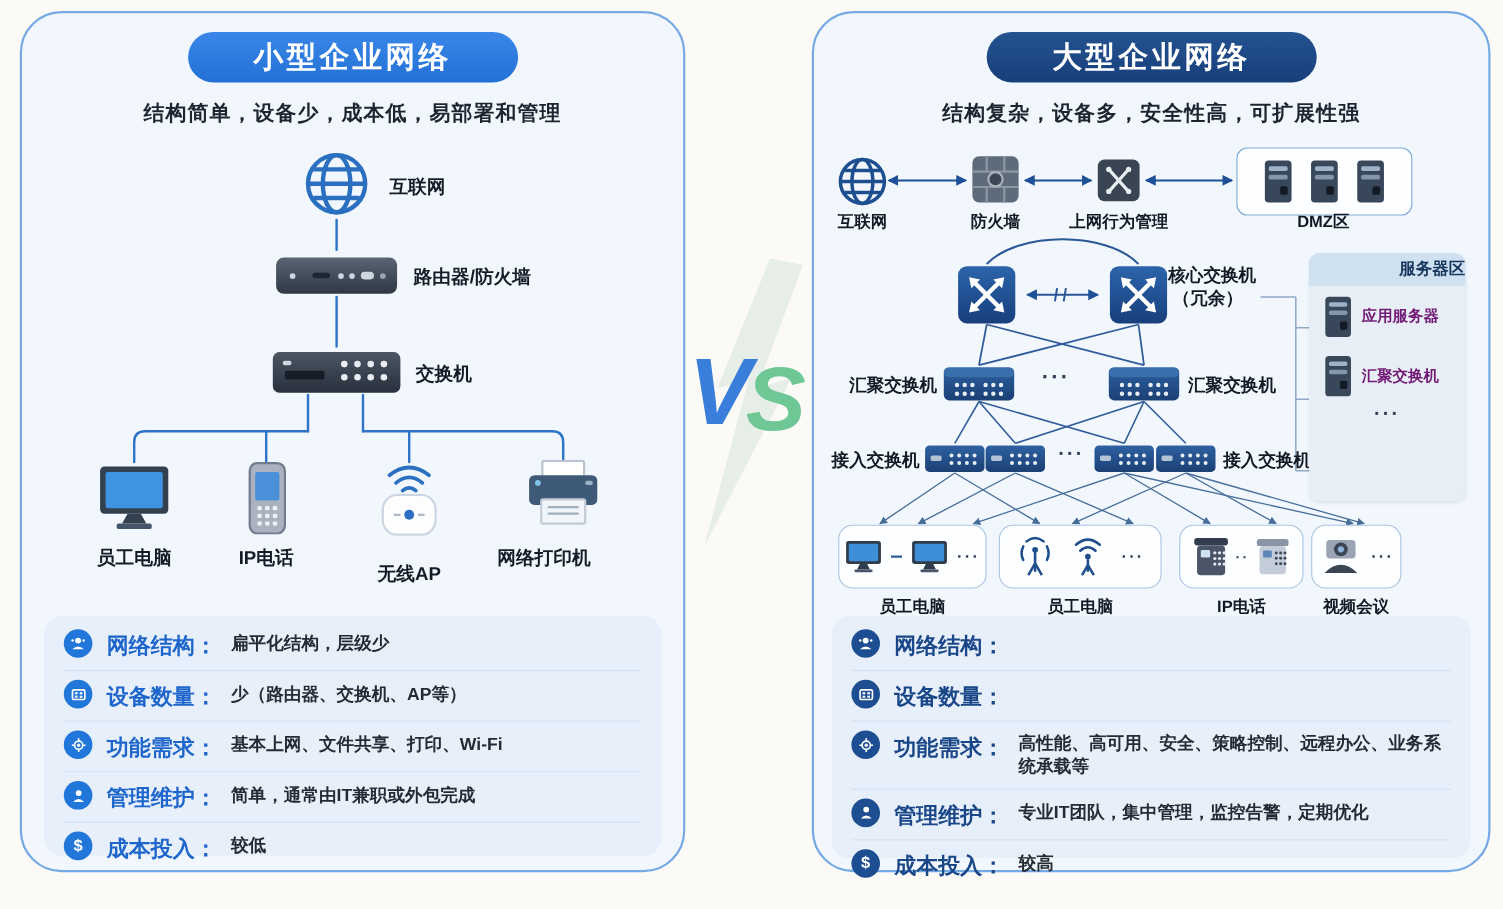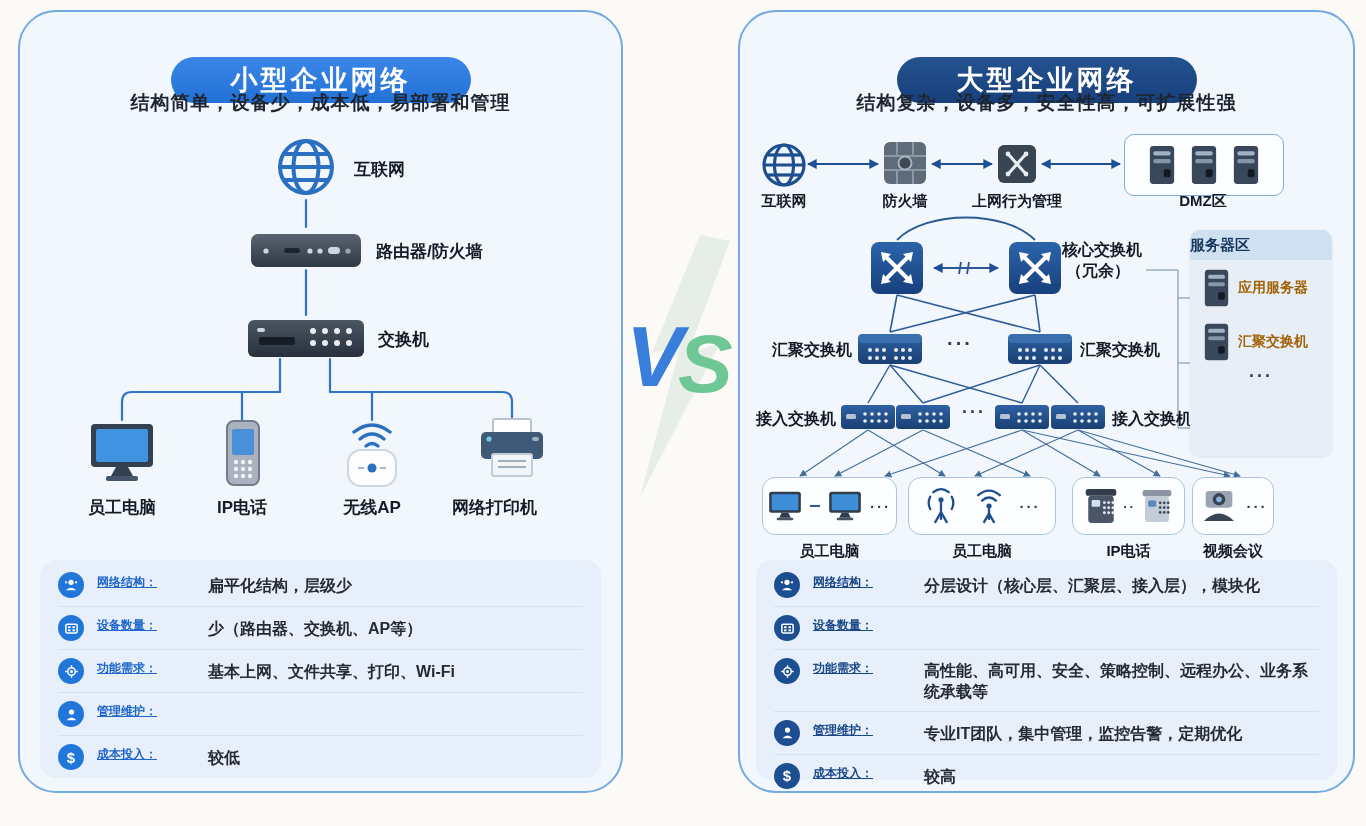--- a/index.html
+++ b/index.html
@@ -1,48 +1,48 @@
 <!DOCTYPE html>
 <html><head>
 <meta charset="utf-8">
 <style>
   html,body{margin:0;padding:0;background:#fbfaf7;}
   .page{position:relative;width:1366px;height:826px;background:#fbfaf7;font-family:"Liberation Sans",sans-serif;overflow:hidden;}
   .panel{position:absolute;top:10px;height:783px;background:#f2f7fd;border:2px solid #74a9e4;border-radius:38px;box-sizing:border-box;}
   .panel.left{left:18px;width:605px;}
   .panel.right{left:738px;width:617px;padding-left:28px;}
-  .pill{position:absolute;top:17px;left:50%;transform:translateX(-50%);min-width:300px;height:46px;line-height:46px;text-align:center;border-radius:26px;color:#fff;font-size:27px;font-weight:bold;letter-spacing:3px;box-sizing:border-box;padding:0 40px;margin-top:28px;}
+  .pill{position:absolute;top:17px;left:50%;transform:translateX(-50%);min-width:300px;height:46px;line-height:46px;text-align:center;border-radius:26px;color:#fff;font-size:27px;font-weight:bold;letter-spacing:3px;box-sizing:border-box;padding:0 40px;}
   .pill.small{background:linear-gradient(180deg,#3a86e8,#2371d6);}
   .pill.big{background:linear-gradient(180deg,#24538f,#173f7c);}
   .subtitle{position:absolute;top:78px;left:0;width:100%;text-align:center;font-size:19px;font-weight:bold;color:#1d2530;letter-spacing:1px;}
   .diagram{position:absolute;left:0;top:118px;width:100%;height:440px;}
   .abs{position:absolute;}
   .dlabel{font-size:17px;font-weight:bold;color:#151c28;white-space:nowrap;}
   .rlabel{font-size:15px;font-weight:bold;color:#121a26;white-space:nowrap;}
   .rlabel.center{text-align:center;}
   .dots{font-weight:bold;color:#2c3e57;letter-spacing:2px;}
   .linesvg{position:absolute;left:0;top:0;pointer-events:none;}
   
   .devbox{position:absolute;background:#fdfeff;border:1.5px solid #a9c4e2;border-radius:13px;display:flex;align-items:center;justify-content:center;gap:8px;box-sizing:border-box;}
   
   .serverzone{position:absolute;background:#e8eef5;border-radius:10px;box-shadow:0 1px 3px rgba(40,70,110,.12);}
-  .serverzone .szhead{height:30px;line-height:30px;text-align:left;background:#cfe0f0;border-radius:10px 10px 0 0;font-size:15px;font-weight:bold;color:#17375e;}
+  .serverzone .szhead{height:30px;line-height:30px;text-align:right;background:#cfe0f0;border-radius:10px 10px 0 0;font-size:15px;font-weight:bold;color:#17375e;}
   .szrow{display:flex;align-items:center;gap:9px;padding:8px 10px 6px 14px;}
-  .szrow .szlabel{font-size:14px;font-weight:bold;color:#a16207;white-space:nowrap;}
+  .szrow .szlabel{font-size:14px;font-weight:bold;color:#701a75;white-space:nowrap;}
   .szdots{text-align:center;font-size:18px;font-weight:bold;color:#2c3e57;letter-spacing:2px;margin-top:-2px;}
   
   .dmzbox{position:absolute;background:#fdfeff;border:1.5px solid #7fa9d8;border-radius:10px;display:flex;align-items:center;justify-content:center;gap:16px;}
   
   .infobox{position:absolute;background:#e7effa;border-radius:16px;box-sizing:border-box;padding:4px 18px;display:flex;flex-direction:column;justify-content:space-around;}
   .inforow{display:flex;align-items:flex-start;gap:13px;padding:8px 0;}
   .inforow + .inforow{border-top:1px solid #d4e1f3;}
   .infoicon{flex:0 0 26px;width:26px;height:26px;border-radius:50%;display:flex;align-items:center;justify-content:center;color:#fff;font-weight:bold;font-size:15px;margin-top:0px;}
   .left .infoicon{background:#2176d9;}
   .right .infoicon{background:#1d4e91;}
-  .infolabel{flex:0 0 98px;font-size:12px;font-weight:bold;white-space:nowrap;padding-top:2px;text-decoration:underline;}
+  .infolabel{flex:0 0 98px;font-size:20px;font-weight:bold;white-space:nowrap;padding-top:2px;}
   .left .infolabel{color:#1e66cb;}
   .right .infolabel{color:#1a4788;}
   .infovalue{font-size:16px;color:#252b33;line-height:1.35;padding-top:3px;font-weight:600;}
   
   .vs{position:absolute;left:614px;top:235px;width:130px;height:290px;}
   .vs .bolt{position:absolute;left:8px;top:0;}
   .vs .v{position:absolute;left:12px;top:72px;font-size:86px;font-weight:bold;font-style:italic;color:#3a7edb;}
   .vs .s{position:absolute;left:64px;top:82px;font-size:82px;font-weight:bold;font-style:italic;color:#6fc795;}
   .twoline{line-height:1.3;}
 </style>
@@ -157,21 +157,21 @@
         <rect x="3" y="14" width="62" height="27" rx="5" fill="#3f5a77"></rect>
         <circle cx="11" cy="21" r="2.6" fill="#7ec3e8"></circle>
         <rect x="54" y="19" width="7" height="4" rx="2" fill="#9db1c4"></rect>
         <rect x="14" y="36" width="40" height="22" rx="2" fill="#f1f5f9" stroke="#c3ccd6" stroke-width="2"></rect>
         <line x1="20" y1="43" x2="48" y2="43" stroke="#9fb0c0" stroke-width="2"></line>
         <line x1="20" y1="49" x2="48" y2="49" stroke="#9fb0c0" stroke-width="2"></line>
       </svg>
 
       <div class="abs dlabel" style="left:42px;top:366px;width:120px;text-align:center;">员工电脑</div>
       <div class="abs dlabel" style="left:162px;top:366px;width:120px;text-align:center;">IP电话</div>
-      <div class="abs dlabel" style="left:292px;top:366px;width:120px;text-align:center;">无线AP</div>
+      <div class="abs dlabel" style="left:292px;top:380px;width:120px;text-align:center;">无线AP</div>
       <div class="abs dlabel" style="left:432px;top:366px;width:120px;">网络打印机</div>
     </div>
 
     <div class="infobox" style="left:20px;top:548px;width:561px;height:218px;">
       <div class="inforow">
         <span class="infoicon">
           <svg width="16" height="16" viewBox="0 0 24 24">
               <circle cx="12" cy="8" r="4" fill="#fff"></circle>
               <path d="M4,20 Q12,12 20,20 Z" fill="#fff"></path>
               <circle cx="4.5" cy="8" r="1.7" fill="#fff"></circle>
@@ -211,20 +211,21 @@
         <span class="infovalue">基本上网、文件共享、打印、Wi-Fi</span>
       </div>
       <div class="inforow">
         <span class="infoicon">
           <svg width="15" height="15" viewBox="0 0 24 24">
               <circle cx="12" cy="8" r="4.2" fill="#fff"></circle>
               <path d="M4,21 Q12,12.5 20,21 Z" fill="#fff"></path>
             </svg>
         </span>
         <span class="infolabel">管理维护：</span>
+        <span class="infovalue">简单，通常由IT兼职或外包完成</span>
       </div>
       <div class="inforow">
         <span class="infoicon">$</span>
         <span class="infolabel">成本投入：</span>
         <span class="infovalue">较低</span>
       </div>
     </div>
   </div>
 
   <div class="vs">
@@ -631,21 +632,20 @@
       <div class="inforow">
         <span class="infoicon">
           <svg width="16" height="16" viewBox="0 0 24 24">
               <circle cx="12" cy="8" r="4" fill="#fff"></circle>
               <path d="M4,20 Q12,12 20,20 Z" fill="#fff"></path>
               <circle cx="4.5" cy="8" r="1.7" fill="#fff"></circle>
               <circle cx="19.5" cy="8" r="1.7" fill="#fff"></circle>
             </svg>
         </span>
         <span class="infolabel">网络结构：</span>
-        <span class="infovalue">分层设计（核心层、汇聚层、接入层），模块化</span>
       </div>
       <div class="inforow">
         <span class="infoicon">
           <svg width="15" height="15" viewBox="0 0 24 24">
               <rect x="3" y="5" width="18" height="14" rx="2" fill="none" stroke="#fff" stroke-width="2.4"></rect>
               <rect x="6.5" y="8.5" width="4" height="3" fill="#fff"></rect>
               <rect x="13.5" y="8.5" width="4" height="3" fill="#fff"></rect>
               <rect x="6.5" y="13.5" width="4" height="3" fill="#fff"></rect>
               <rect x="13.5" y="13.5" width="4" height="3" fill="#fff"></rect>
             </svg>

